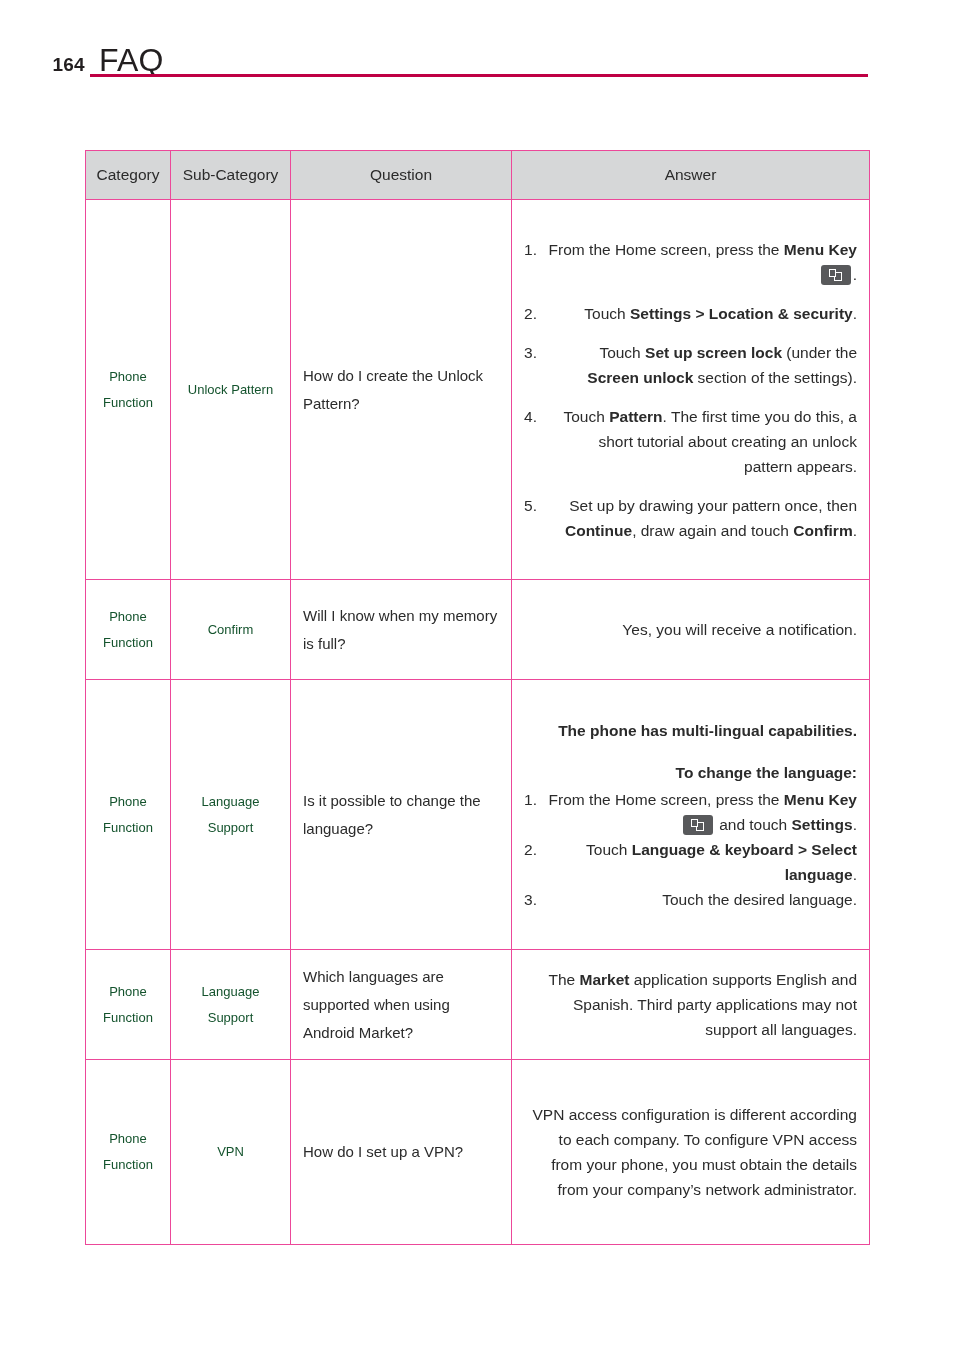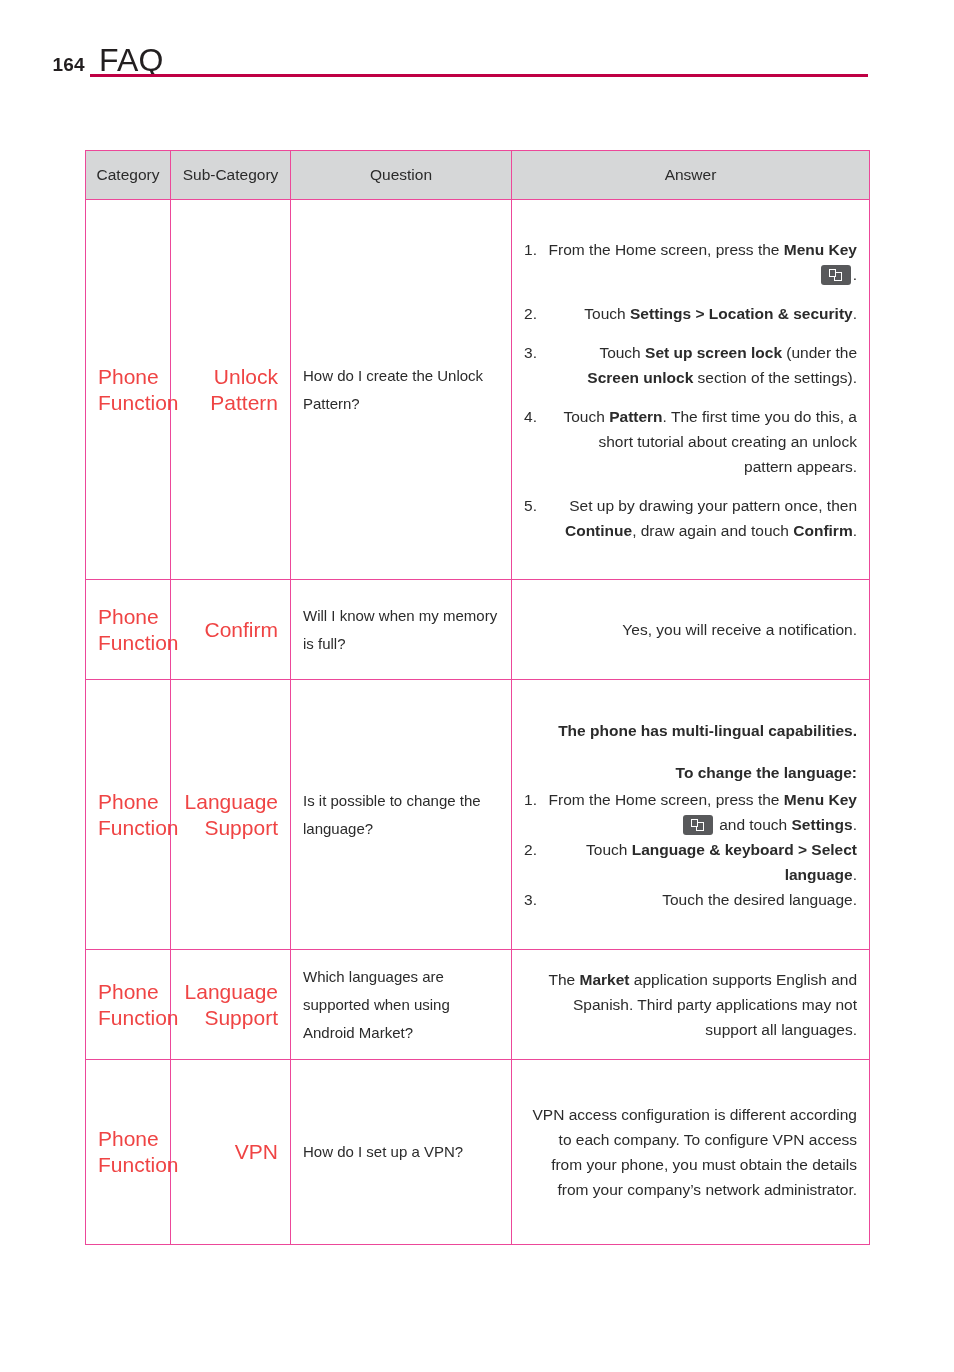--- a/index.html
+++ b/index.html
@@ -76,24 +76,24 @@
     height: 26px;
     padding: 11px 6px;
   }
   col.c-category    { width: 85px; }
   col.c-subcategory { width: 120px; }
   col.c-question    { width: 221px; }
   col.c-answer      { width: 358px; }
 
   .cell-category,
   .cell-subcategory {
-    text-align: right;
-    font-size: 21px;
+    text-align: center;
+    font-size: 13px;
     line-height: 26px;
-    color: #ef4444;
+    color: #14532d;
   }
   .cell-question {
     text-align: left;
     font-size: 15px;
     line-height: 28px;
     color: #2b2b2b;
     padding-left: 15px;
     padding-right: 10px;
   }
   .cell-answer {

